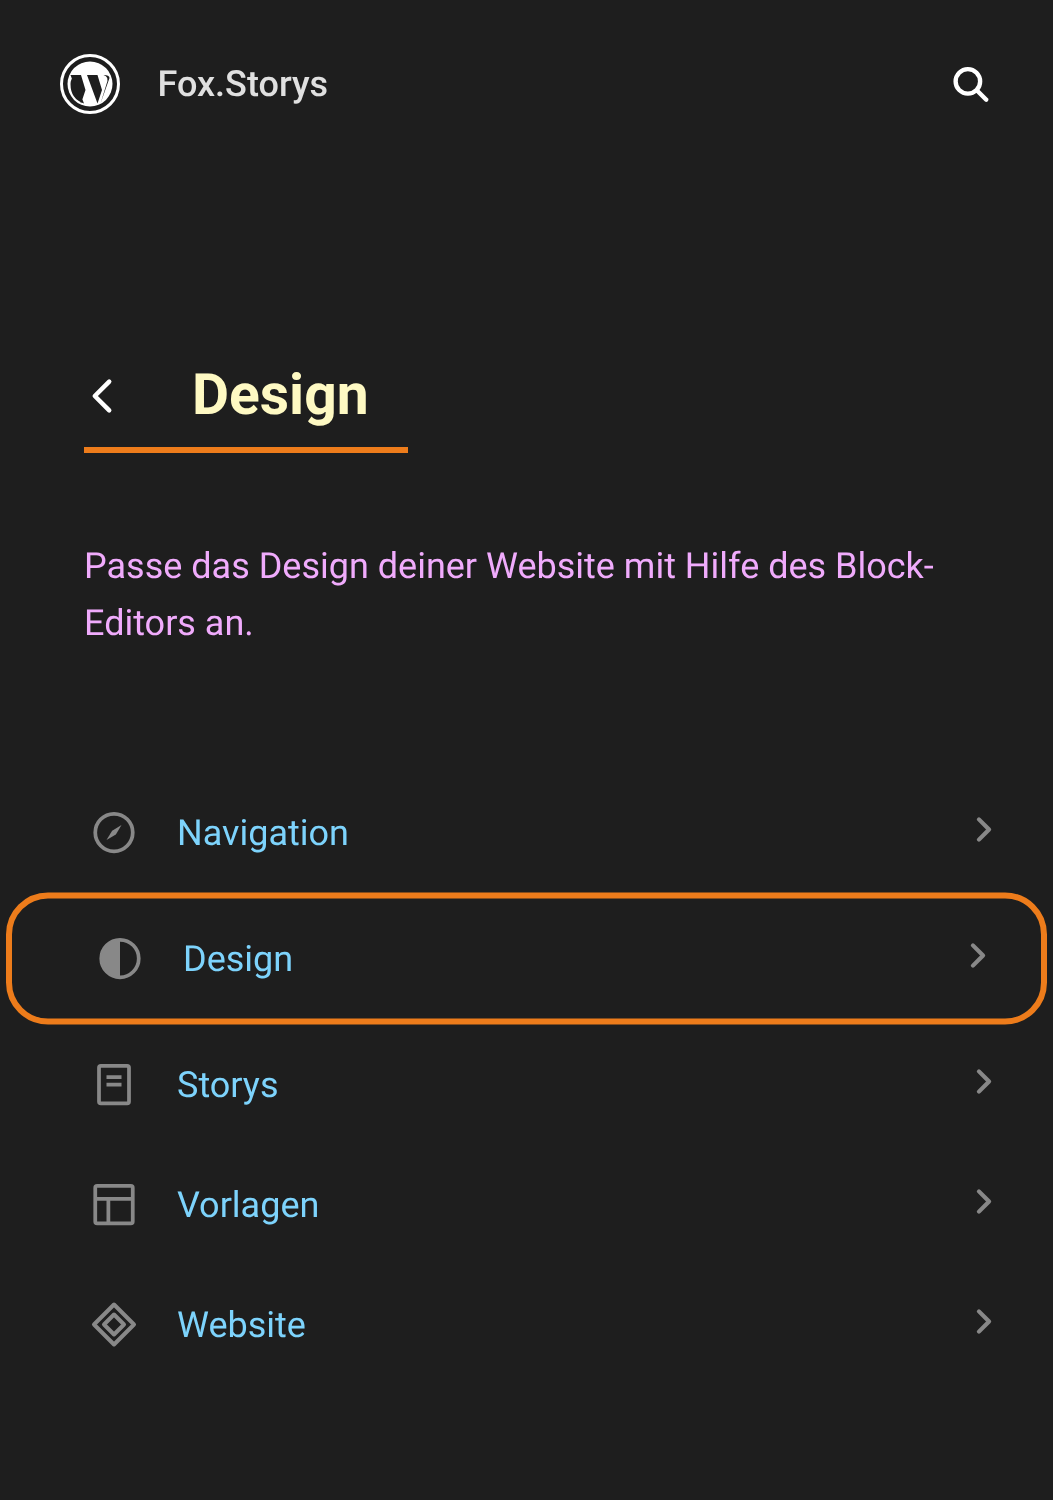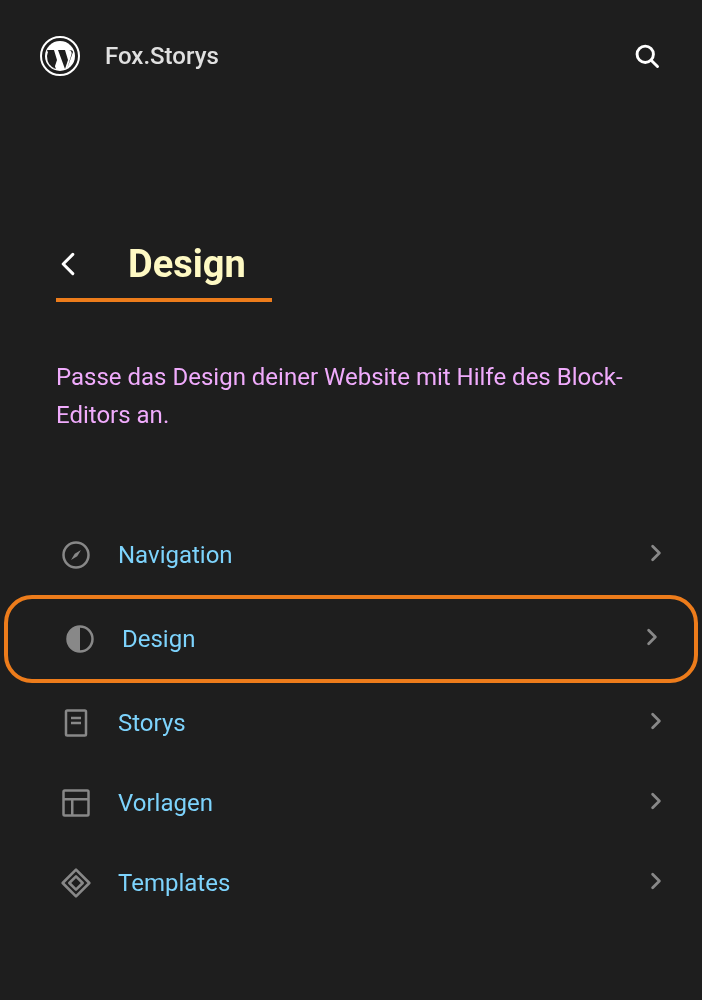--- a/index.html
+++ b/index.html
@@ -229,21 +229,21 @@
   </div>
 
   <div class="menu-item">
     <div class="menu-item-left">
       <div class="menu-icon">
         <svg width="34" height="34" viewBox="0 0 24 24" fill="none">
           <path d="M12 2 L22 12 L12 22 L2 12 Z" stroke="#888" stroke-width="2" stroke-linejoin="round"></path>
           <path d="M12 7 L17 12 L12 17 L7 12 Z" stroke="#888" stroke-width="2" stroke-linejoin="round"></path>
         </svg>
       </div>
-      <span class="menu-label">Templates</span>
+      <span class="menu-label">Website</span>
     </div>
     <div class="menu-chevron">
       <svg width="12" height="18" viewBox="0 0 10 16" fill="none">
         <path d="M2 2 L8 8 L2 14" stroke="#888" stroke-width="2.5" stroke-linecap="round" stroke-linejoin="round"></path>
       </svg>
     </div>
   </div>
 
 </div>
 

